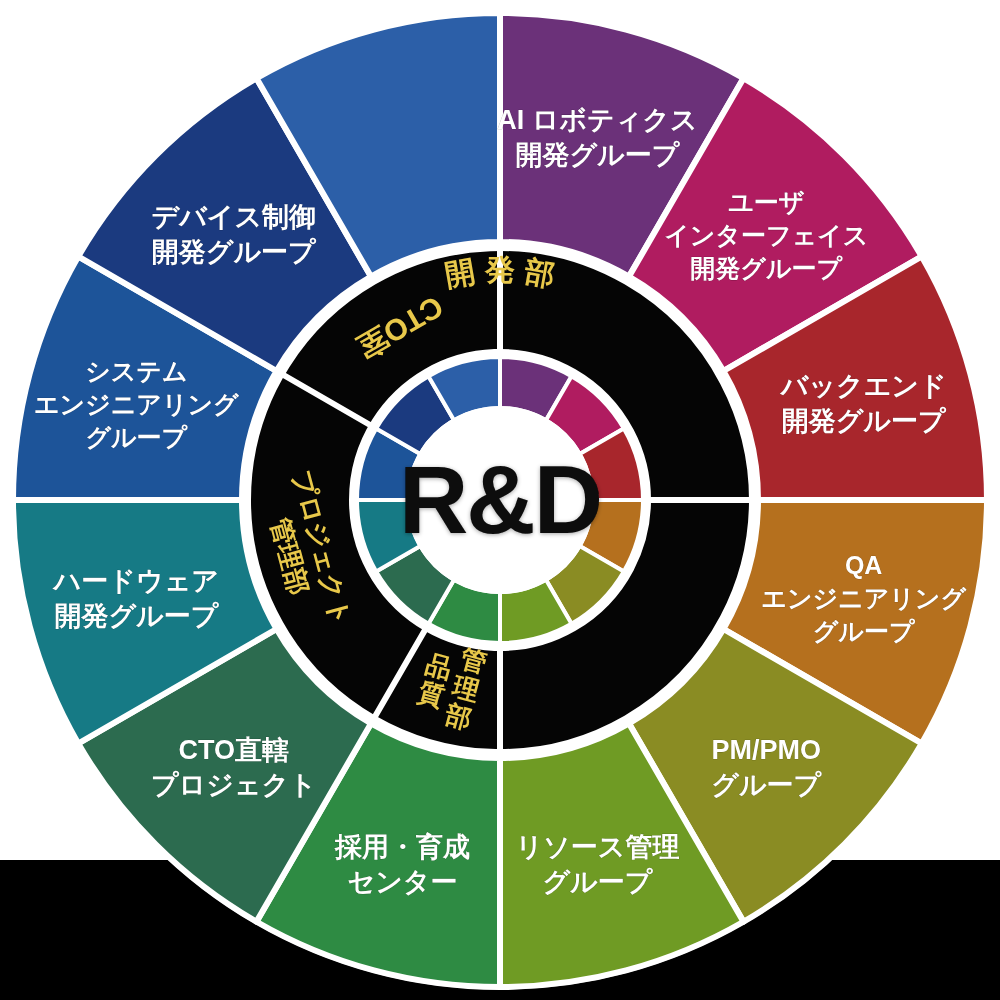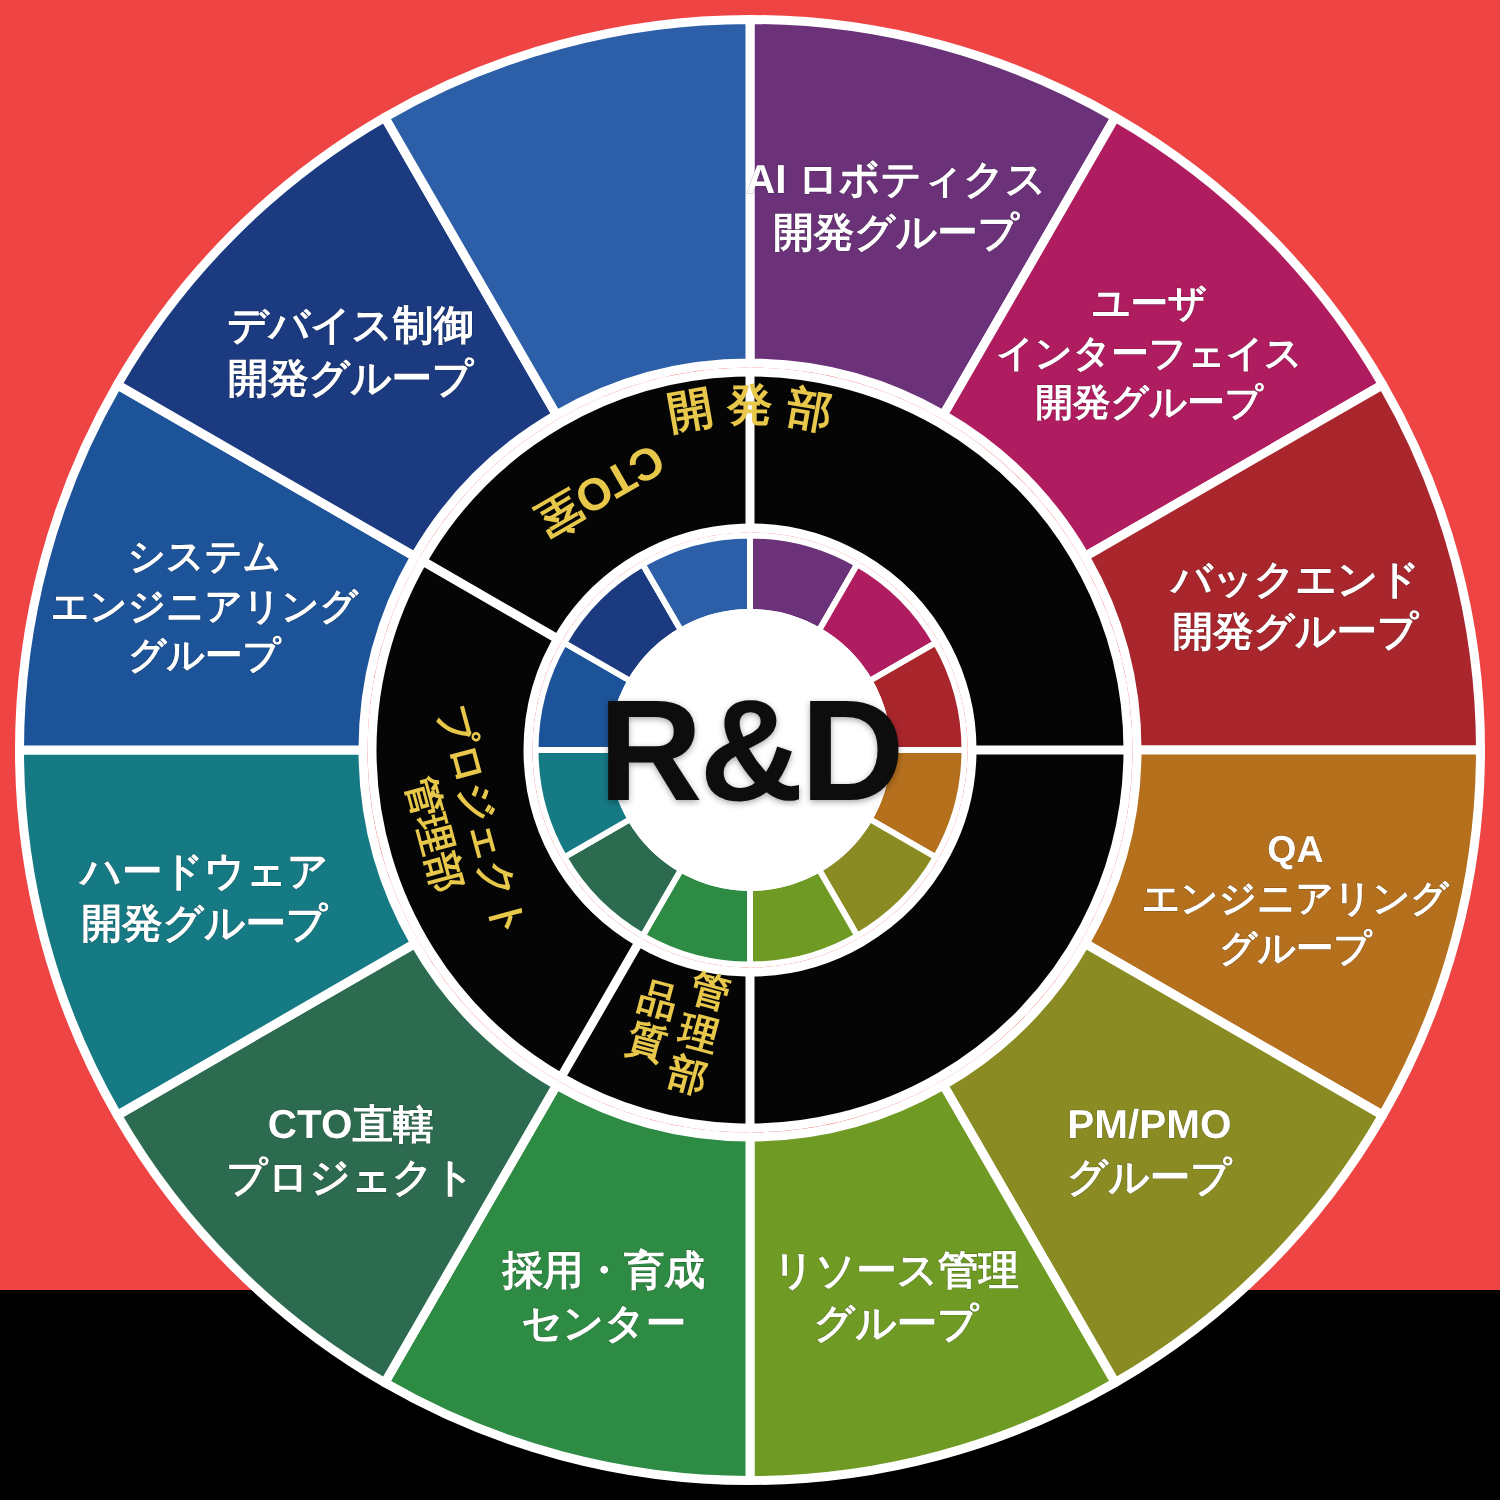--- a/index.html
+++ b/index.html
@@ -10,21 +10,21 @@
   body {
     width: 1000px;
     height: 1000px;
     overflow: hidden;
     font-family: "Liberation Sans", "DejaVu Sans", sans-serif;
   }
   #wheel-root {
     position: relative;
     width: 1000px;
     height: 860px;
-    background: #ef4444;
+    background: #ffffff;
   }
   svg.wheel {
     display: block;
     width: 1000px;
     height: 1000px;
   }
   .seg-outer {
     stroke: #ffffff;
     stroke-width: 6;
     stroke-linejoin: round;

